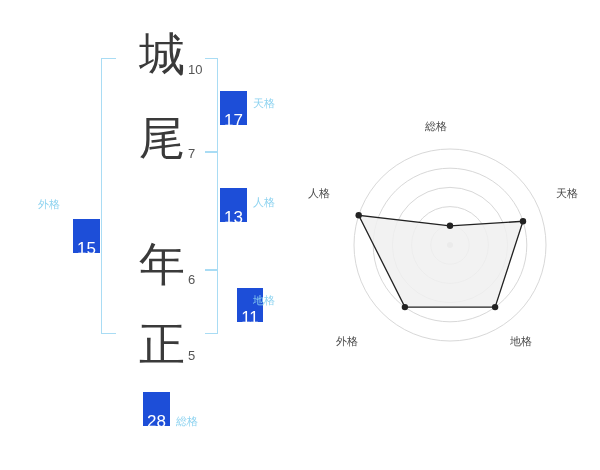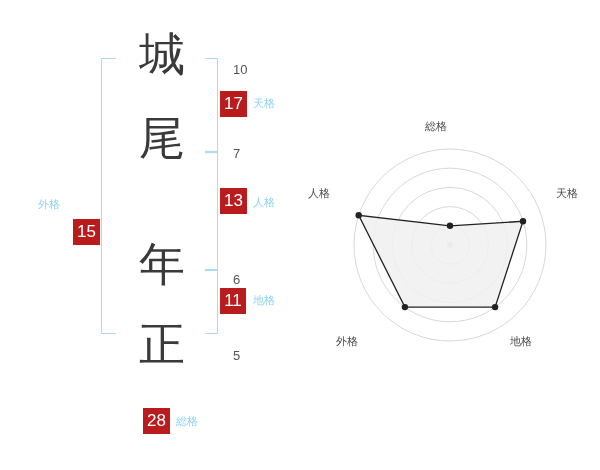--- a/index.html
+++ b/index.html
@@ -34,31 +34,30 @@
     color: #3a3a3a;
     line-height: 1;
     text-align: center;
     width: 56px;
   }
   .stroke-num {
     position: absolute;
     font-size: 13px;
     color: #555;
     font-family: "Liberation Sans", sans-serif;
-    margin-left: 45px;
   }
   .badge {
     position: absolute;
-    background: #b91c1c;
+    background: #1d4ed8;
     color: #ffffff;
     font-size: 17px;
     line-height: 26px;
-    height: 26px;
+    height: 20px;
     min-width: 26px;
-    padding: 0 4px;
+    padding: 17px 4px;
     text-align: center;
     box-sizing: border-box;
     font-family: "Liberation Sans", sans-serif;
   }
   .badge-label {
     position: absolute;
     color: #8ed3f0;
     font-size: 11px;
     font-family: "Liberation Sans", sans-serif;
   }
@@ -115,24 +114,24 @@
 
     <div class="bracket br-right" style="left:205px; top:58px; width:12px; height:92px;"></div>
     <div class="badge" style="left:220px; top:91px;">17</div>
     <div class="badge-label" style="left:253px; top:96px;">天格</div>
 
     <div class="bracket br-right" style="left:205px; top:152px; width:12px; height:116px;"></div>
     <div class="badge" style="left:220px; top:188px;">13</div>
     <div class="badge-label" style="left:253px; top:195px;">人格</div>
 
     <div class="bracket br-right" style="left:205px; top:270px; width:12px; height:62px;"></div>
-    <div class="badge" style="left:220px; top:288px;">11</div>
+    <div class="badge" style="left:237px; top:288px;">11</div>
     <div class="badge-label" style="left:253px; top:293px;">地格</div>
 
-    <div class="badge" style="left:143px; top:408px;">28</div>
+    <div class="badge" style="left:143px; top:392px;">28</div>
     <div class="badge-label" style="left:176px; top:414px;">総格</div>
   </div>
 
   <div class="radar-panel">
     <svg id="radar-svg" width="300" height="470" viewBox="0 0 300 470">
         <circle cx="150" cy="245" r="96" fill="none" stroke="#d8d8d8" stroke-width="1"></circle>
         <circle cx="150" cy="245" r="76.8" fill="none" stroke="#d8d8d8" stroke-width="1"></circle>
         <circle cx="150" cy="245" r="57.6" fill="none" stroke="#d8d8d8" stroke-width="1"></circle>
         <circle cx="150" cy="245" r="38.4" fill="none" stroke="#d8d8d8" stroke-width="1"></circle>
         <circle cx="150" cy="245" r="19.2" fill="none" stroke="#d8d8d8" stroke-width="1"></circle>

